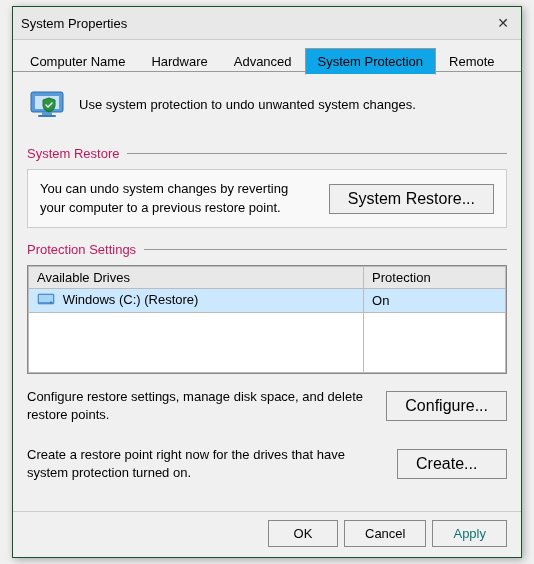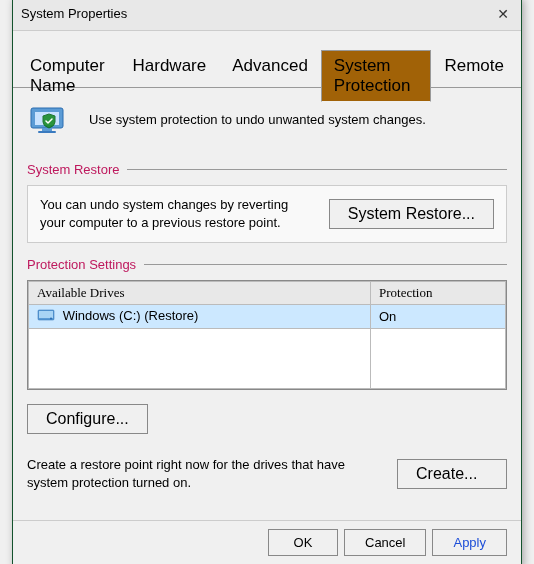--- a/index.html
+++ b/index.html
@@ -58,29 +58,29 @@
       background: #f0f0f0;
       padding: 4px 4px 0 4px;
       border-bottom: 1px solid #999;
     }
 
     .tab {
       padding: 5px 12px;
       cursor: pointer;
       border: 1px solid transparent;
       border-bottom: none;
-      font-size: 17px;
+      font-size: 13px;
       color: #000;
       background: transparent;
       position: relative;
-      top: 15px;
+      top: 4px;
     }
 
     .tab.active {
-      background: #a16207;
+      background: #0ea5e9;
       border: 1px solid #999;
       border-bottom: 1px solid #f0f0f0;
       z-index: 1;
     }
 
     .tab-content {
       padding: 12px 14px;
     }
 
     .header-section {
@@ -93,21 +93,20 @@
     .header-icon {
       width: 40px;
       height: 40px;
       margin-right: 12px;
       flex-shrink: 0;
     }
 
     .header-text {
       font-size: 13px;
       color: #000;
-      margin-left: 10px;
     }
 
     .section-label {
       font-size: 13px;
       font-weight: normal;
       color: #be185d;
       display: flex;
       align-items: center;
       margin-bottom: 8px;
     }
@@ -157,21 +156,20 @@
       border-collapse: collapse;
       font-size: 13px;
     }
 
     .protection-table th {
       background: #e8e8e8;
       border: 1px solid #bbb;
       padding: 3px 8px;
       text-align: left;
       font-weight: normal;
-      font-family: Liberation Serif, serif;
     }
 
     .protection-table td {
       border: 1px solid #bbb;
       padding: 3px 8px;
       background: #fff;
     }
 
     .table-row-selected td {
       background: #cce8ff;
@@ -218,21 +216,21 @@
       padding: 5px 20px;
       background: #f0f0f0;
       border: 1px solid #888;
       cursor: pointer;
       font-size: 13px;
       min-width: 70px;
       text-align: center;
     }
 
     .btn-apply {
-      color: #1d4ed8;
+      color: #0f766e;
     }
 
     .empty-table-row td {
       height: 60px;
       background: #fff;
     }
 
   </style>
 </head>
 <body>
@@ -309,20 +307,21 @@
             <tr class="empty-table-row">
               <td></td>
               <td></td>
             </tr>
           </tbody>
         </table>
       </div>
     </div>
 
     <div class="action-row">
+      <span class="action-text">Configure restore settings, manage disk space, and delete restore points.</span>
       <button class="btn">Configure...</button>
     </div>
 
     <div class="action-row">
       <span class="action-text">Create a restore point right now for the drives that have system protection turned on.</span>
       <button class="btn">Create...</button>
     </div>
 
   </div>
 

